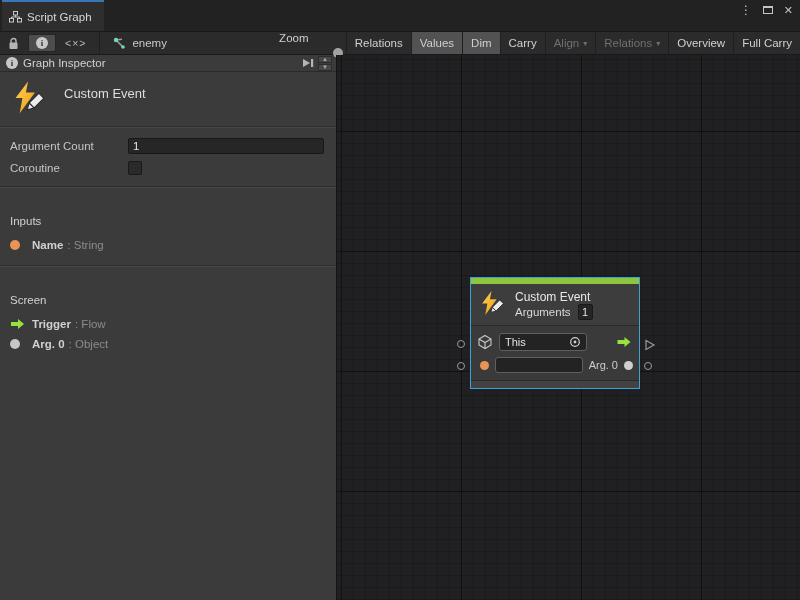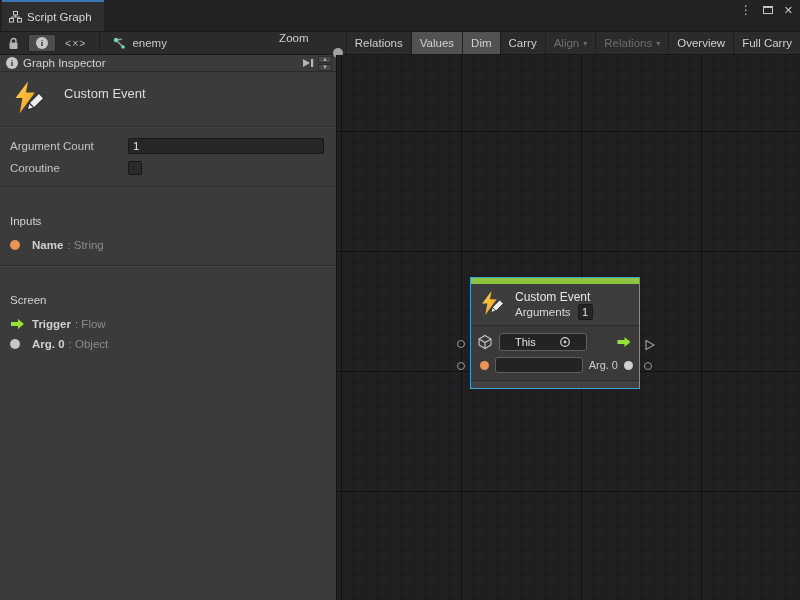--- a/index.html
+++ b/index.html
@@ -94,21 +94,21 @@
   .node-title-col { margin-left:10px; }
   .node-title { font-size:12px; color:#e8e8e8; }
   .args-row { display:flex; align-items:center; font-size:11.5px; color:#d8d8d8;justify-content:flex-end; }
   .mini-field { width:15px; height:16px; background:#252525; border:1px solid #191919;
     border-radius:2px; margin-left:7px; text-align:center; font-size:11px; color:#e2e2e2;
     line-height:15px; }
   .node-body { background:#3a3a3a; border-top:1px solid #2a2a2a; padding:6px 6px 5px 6px; }
   .port-row { display:flex; align-items:center; height:20px; margin-bottom:3px; }
   .port-row:last-child { margin-bottom:0; }
   .nfield { background:#232323; border:1px solid #5f5f5f; border-radius:3px; height:18px;
-    display:flex; align-items:center; padding:0 15px; font-size:11px; color:#e2e2e2; }
+    display:flex; align-items:center; padding:0 5px; font-size:11px; color:#e2e2e2; }
   .nfield-this { width:88px; margin-left:6px; justify-content:space-between; }
   .nfield-empty { width:88px; height:16px; margin-left:6px; }
   .arg0-label { margin-left:auto; font-size:11px; color:#cccccc; }
   .out-dot { width:9px; height:9px; border-radius:50%; background:#cfcfcf; margin-left:6px; }
   .in-dot { width:9px; height:9px; border-radius:50%; background:#ea9356; margin-left:3px; flex:none; }
   .flow-out { margin-left:auto; display:flex; align-items:center; }
   .node-footer { height:8px; background:#424242; border-top:1px solid #2a2a2a; }
 
   .xport-circle { position:absolute; width:8px; height:8px; border:1px solid #9a9a9a;
     border-radius:50%; background:transparent; }

